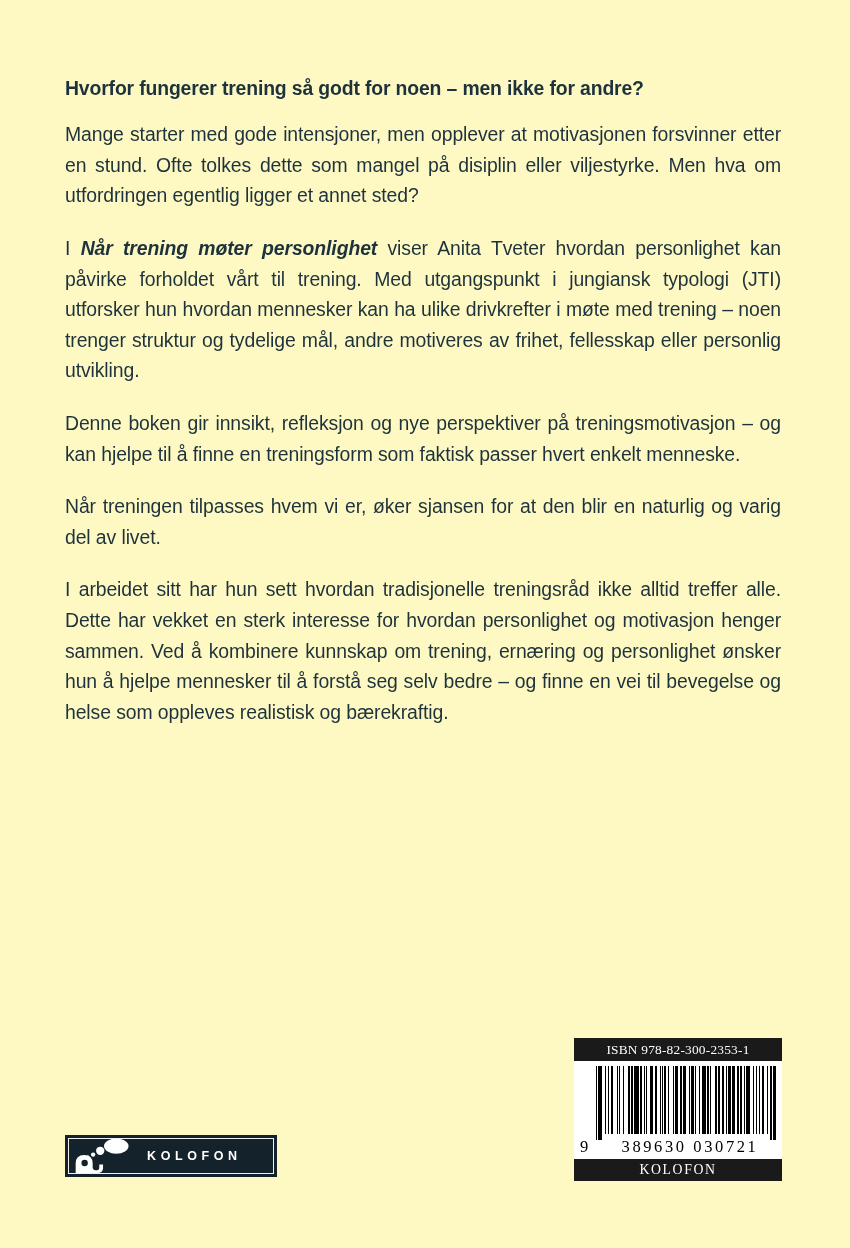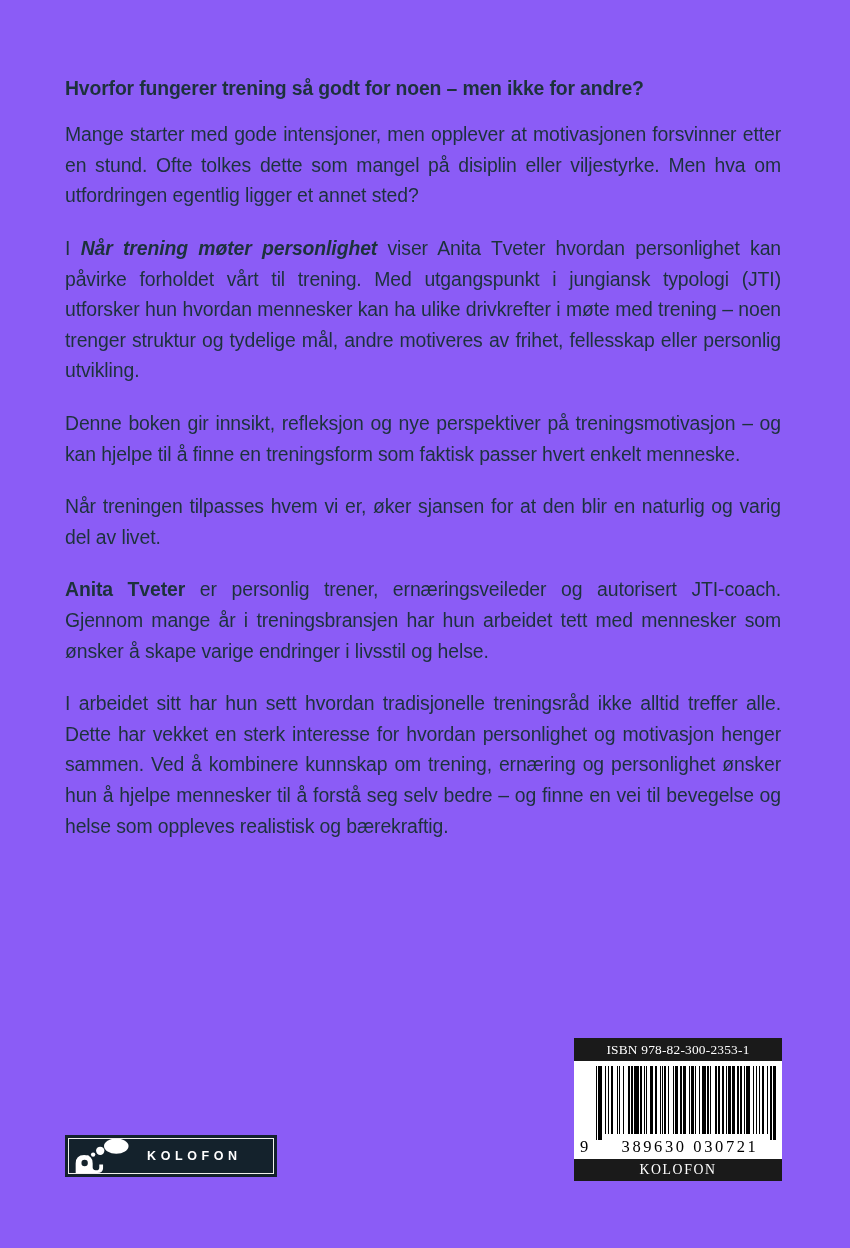--- a/index.html
+++ b/index.html
@@ -12,21 +12,21 @@
     height: 1248px;
     background: #e3dcd4;
     font-family: "Liberation Sans", sans-serif;
     overflow: hidden;
     position: relative;
   }
 
   .cover {
     position: absolute;
     inset: 0;
-    background: #8b5cf6;
+    background: #fef9c3;
     text-decoration: underline;
   }
 
   .blurb {
     position: absolute;
     left: 65px;
     top: 76px;
     width: 716px;
   }
 
@@ -190,21 +190,20 @@
     <h1 class="headline">Hvorfor fungerer trening så godt for noen – men ikke for andre?</h1>
 
     <p class="para"><span>Mange starter med gode intensjoner, men opplever at motivasjonen forsvinner etter en stund. Ofte tolkes dette som mangel på disiplin eller viljestyrke. Men hva om utfordringen egentlig ligger et annet sted?</span></p>
 
     <p class="para"><span>I </span><span class="title-em">Når trening møter personlighet</span><span> viser Anita Tveter hvordan personlighet kan påvirke forholdet vårt til trening. Med utgangspunkt i jungiansk typologi (JTI) utforsker hun hvordan mennesker kan ha ulike drivkrefter i møte med trening – noen trenger struktur og tydelige mål, andre motiveres av frihet, fellesskap eller personlig utvikling.</span></p>
 
     <p class="para"><span>Denne boken gir innsikt, refleksjon og nye perspektiver på treningsmotivasjon – og kan hjelpe til å finne en treningsform som faktisk passer hvert enkelt menneske.</span></p>
 
     <p class="para"><span>Når treningen tilpasses hvem vi er, øker sjansen for at den blir en naturlig og varig del av livet.</span></p>
 
-    <p class="para"><b>Anita Tveter</b><span> er personlig trener, ernæringsveileder og autorisert JTI-coach. Gjennom mange år i treningsbransjen har hun arbeidet tett med mennesker som ønsker å skape varige endringer i livsstil og helse.</span></p>
 
     <p class="para"><span>I arbeidet sitt har hun sett hvordan tradisjonelle treningsråd ikke alltid treffer alle. Dette har vekket en sterk interesse for hvordan personlighet og motivasjon henger sammen. Ved å kombinere kunnskap om trening, ernæring og personlighet ønsker hun å hjelpe mennesker til å forstå seg selv bedre – og finne en vei til bevegelse og helse som oppleves realistisk og bærekraftig.</span></p>
 
   </div>
 
   <div class="logo-box">
     <div class="logo-inner">
       <svg class="logo-art" viewBox="0 0 62 36" aria-hidden="true">
 
         <ellipse cx="44" cy="7.5" rx="13" ry="8" fill="#ffffff"></ellipse>

